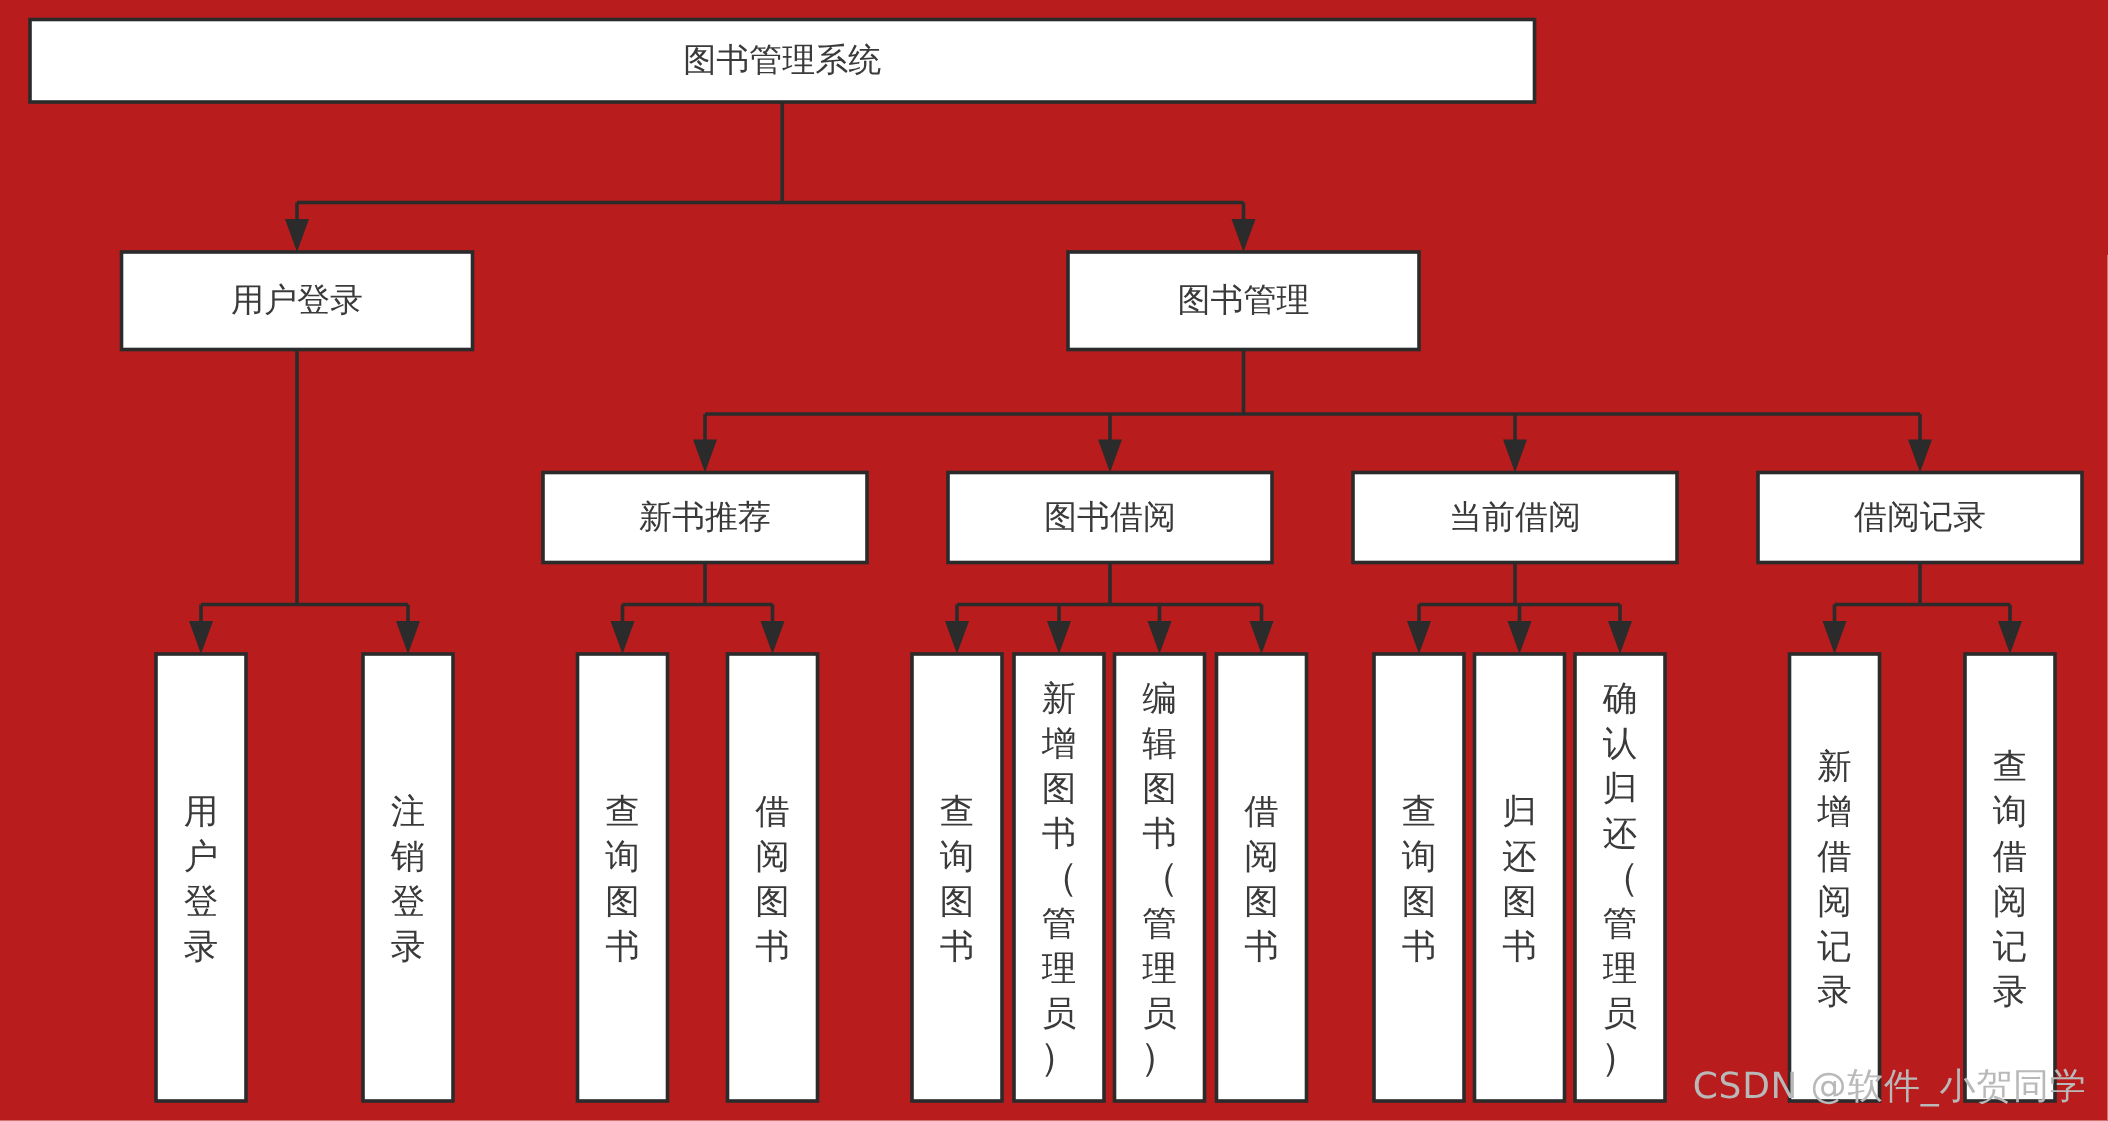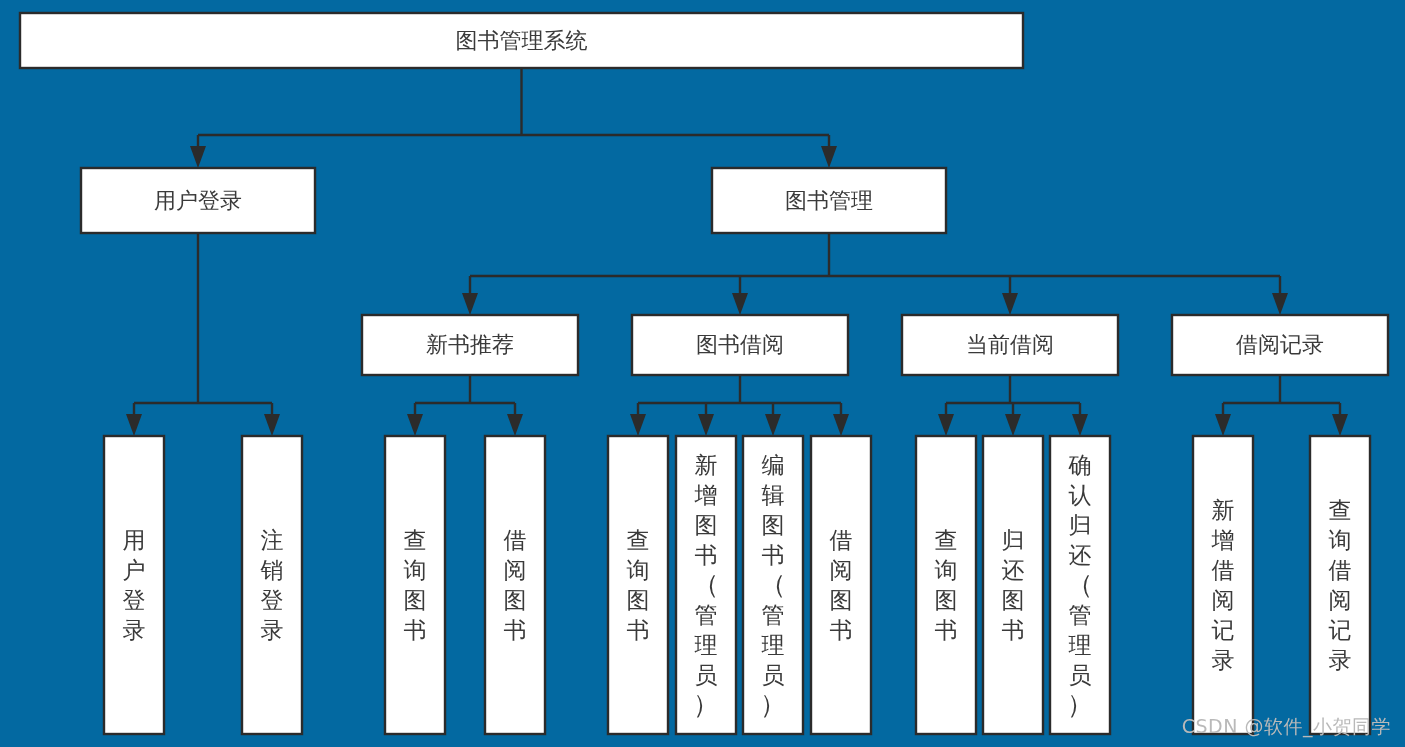--- a/index.html
+++ b/index.html
@@ -11,21 +11,21 @@
   body {
     width: 1405px;
     height: 747px;
     overflow: hidden;
     font-family: "DejaVu Sans", "Liberation Sans", sans-serif;
   }
   #diagram-root {
     position: relative;
     width: 1405px;
     height: 747px;
-    background: #0369a1;
+    background: #b91c1c;
   }
   svg#flow-svg {
     position: absolute;
     left: 0;
     top: 0;
     width: 1405px;
     height: 747px;
     display: block;
   }
   .node-rect {
@@ -54,21 +54,21 @@
     font-family: "DejaVu Sans", "Liberation Sans", sans-serif;
     font-size: 23px;
     fill: #3a3a3a;
     text-anchor: middle;
   }
   .watermark-text {
     position: absolute;
     right: 14px;
     bottom: 7px;
     font-family: "DejaVu Sans", "Liberation Sans", sans-serif;
-    font-size: 19px;
+    font-size: 24px;
     color: #b9b9b9;
     letter-spacing: 0.5px;
     white-space: nowrap;
     user-select: none;
   }
 </style>
 </head>
 <body>
 
 <div id="diagram-root">

